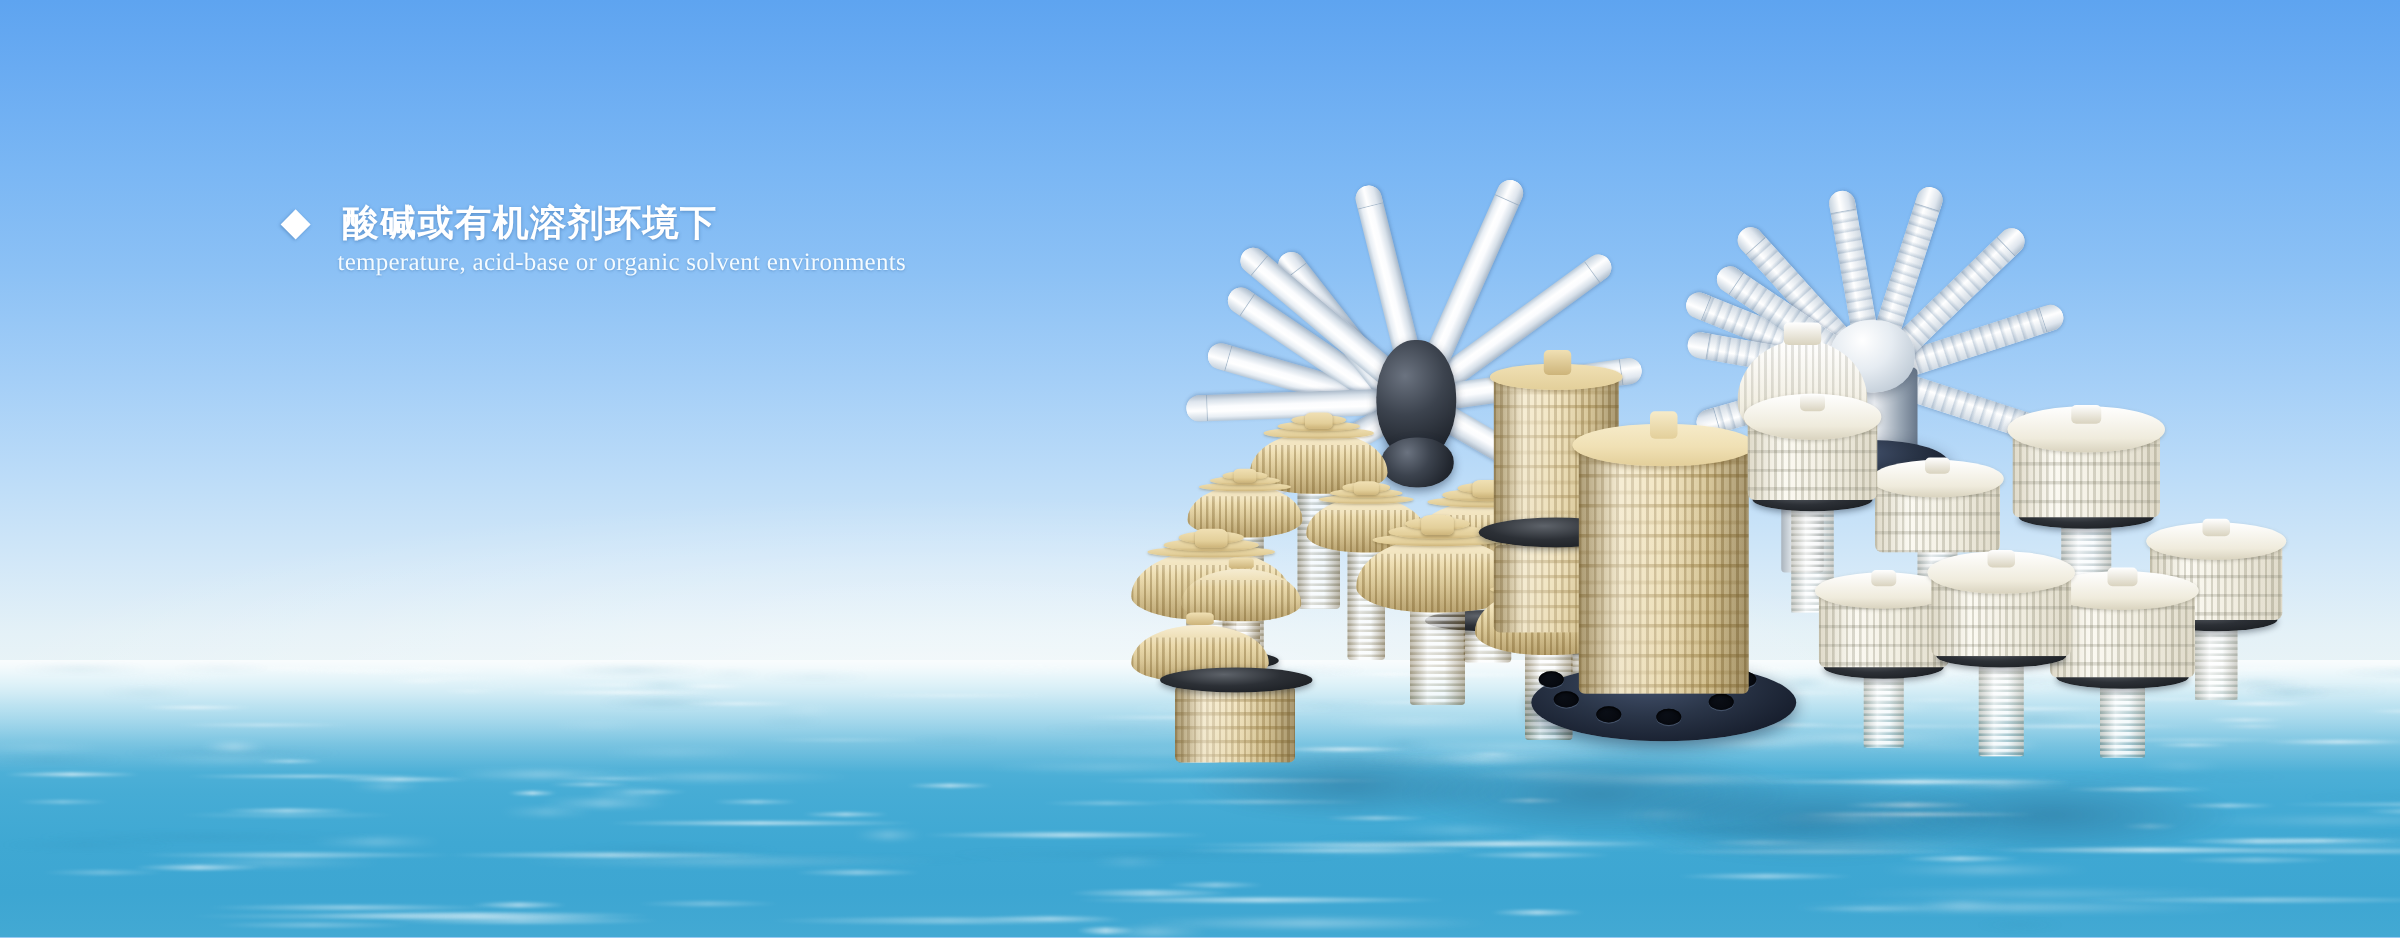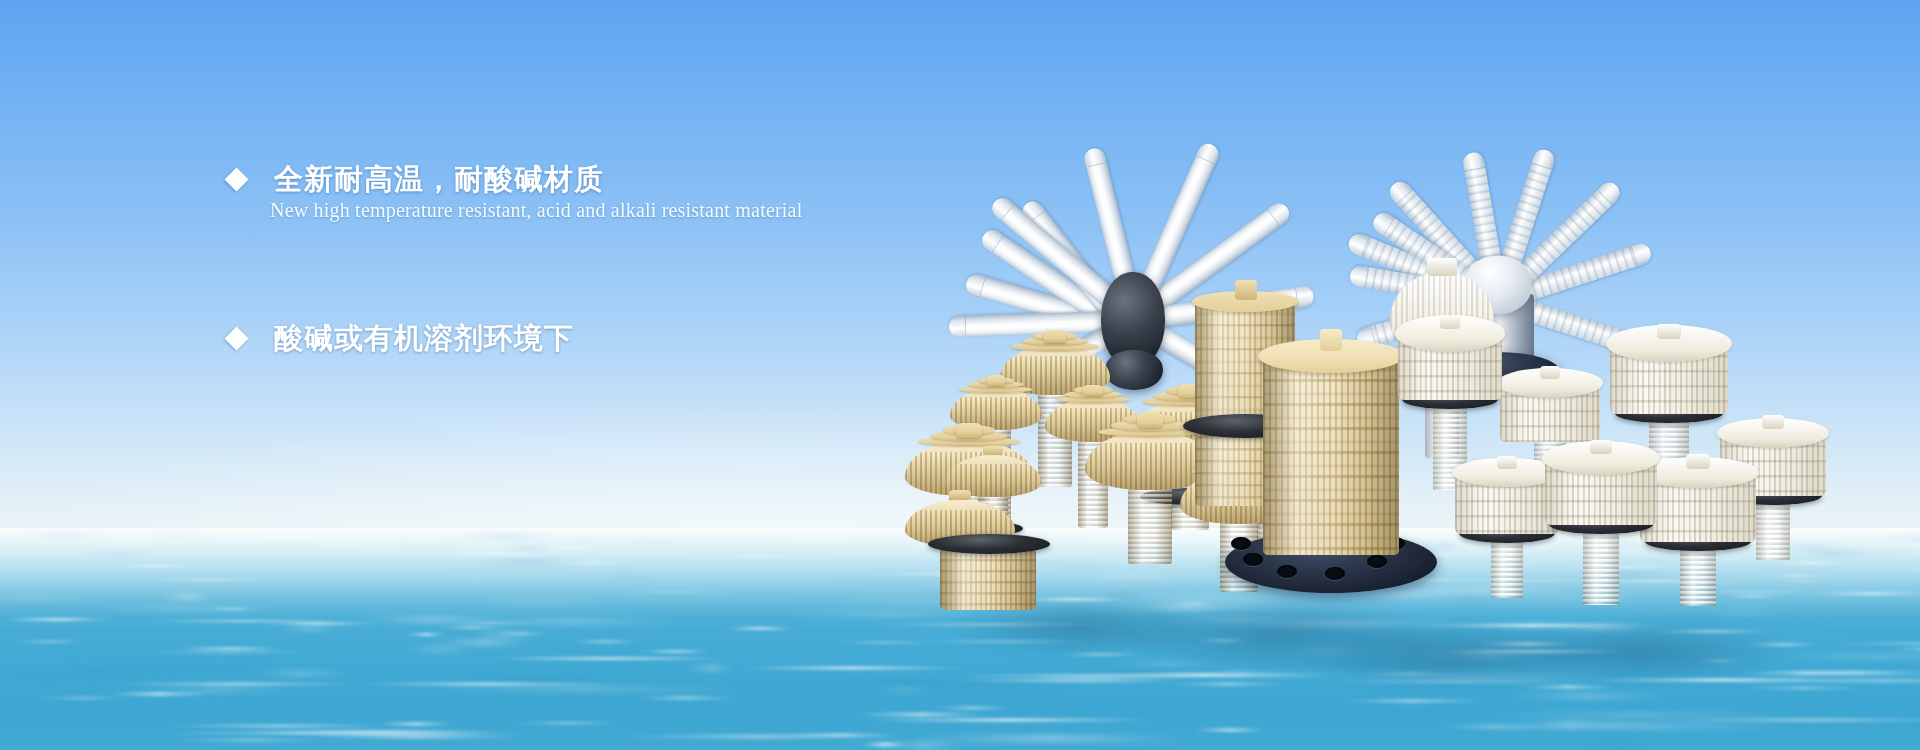--- a/index.html
+++ b/index.html
@@ -715,31 +715,25 @@
           <div class="stem" style="left: 35px; top: 76px; width: 34px; height: 110px; background: linear-gradient(to right, rgb(170, 180, 189), rgb(238, 243, 247) 32%, rgb(223, 230, 236) 66%, rgb(159, 171, 182));"></div>
           <div style="position: absolute; left: 0px; top: 0px; width: 104px; height: 84px; z-index: 3; border-radius: 50% 50% 46% 46% / 58% 58% 42% 42%; background: repeating-linear-gradient(to right, rgba(150, 150, 140, 0.26) 0px, rgba(150, 150, 140, 0.26) 1.6px, rgba(255, 255, 255, 0.2) 2.3px, rgba(255, 255, 255, 0.2) 5.4px), linear-gradient(rgb(255, 255, 255), rgb(239, 235, 220) 60%, rgb(217, 211, 191));"></div>
           <div style="position: absolute; left: 37.44px; top: -14px; width: 29.12px; height: 18px; z-index: 5; border-radius: 4px; background: linear-gradient(rgb(255, 255, 255), rgb(217, 211, 191));"></div>
         </div>
       </div>
   </div>
 
 
   <div class="bullets">
 
-    <div class="bullet">
-      <span class="dia"></span>
-      <div class="b-cn">全新耐高温，耐酸碱材质</div>
-      <div class="b-en">
-        <div>New high temperature resistant, acid and alkali resistant material</div>
-      </div>
-    </div>
 
     <div class="bullet">
       <span class="dia"></span>
       <div class="b-cn">
         <div>酸碱或有机溶剂环境下</div>
       </div>
       <div class="b-en">
+        <div>temperature, acid-base or organic solvent environments</div>
       </div>
     </div>
 
   </div>
 </div>
 
 </body></html>

